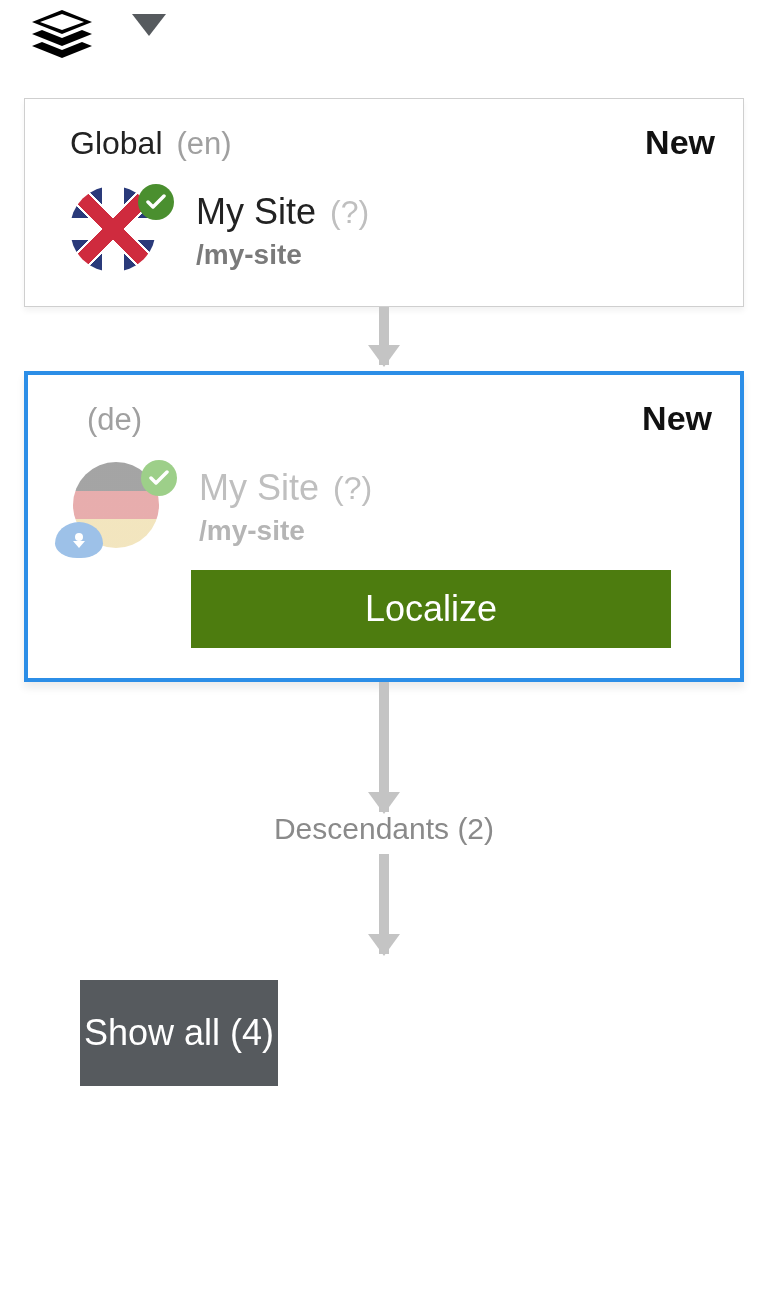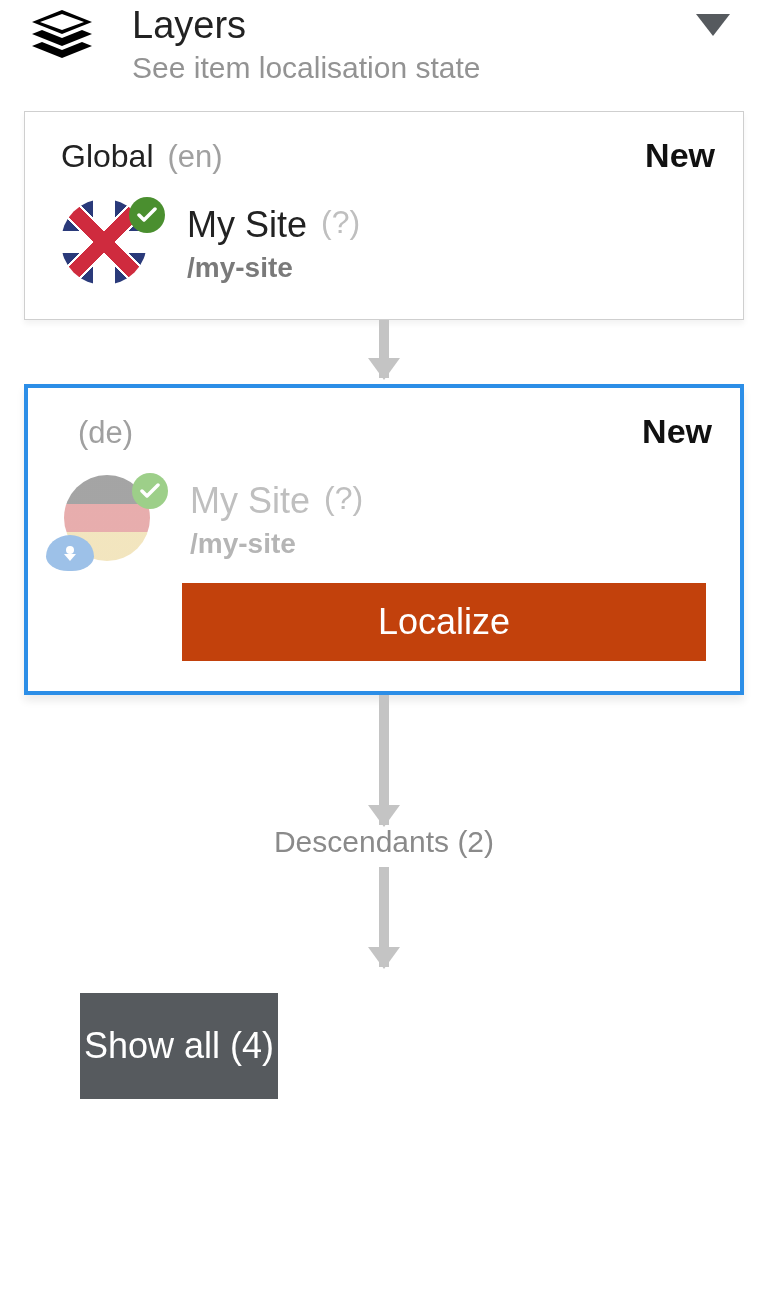--- a/index.html
+++ b/index.html
@@ -35,21 +35,21 @@
     margin-top: 4px;
   }
   .header-caret {
     margin-top: 10px;
     margin-right: 8px;
   }
 
   
   .card {
     margin: 26px 24px 0 24px;
-    padding: 24px 28px 30px 36px;
+    padding: 24px 28px 30px 45px;
     border: 1px solid #cfcfcf;
     background: #fff;
     box-shadow: 0 4px 6px rgba(0,0,0,.05);
   }
   .card-selected {
     border: 4px solid #2c8ee7;
     box-shadow: 0 6px 8px rgba(0,0,0,.08);
   }
   .card-head {
     display: flex;
@@ -124,36 +124,36 @@
   .cloud-badge {
     position:absolute;
     bottom:-6px;
     left:-18px;
     width:48px; height:36px;
     background:#9dc1e8;
     border-radius:50% 50% 46% 46% / 60% 60% 40% 40%;
     display:flex; align-items:center; justify-content:center;
   }
   .site-info { display:flex; flex-direction:column; }
-  .site-title-row { display:flex; align-items:flex-start; }
+  .site-title-row { display:flex; align-items:center; }
   .site-title { font-size: 36px; color:#222; font-weight:400; }
   .site-title-faded { color:#bfbfbf; }
   .site-help { font-size: 32px; color:#bfbfbf; margin-left:14px; }
   .site-path { font-size: 28px; color:#7a7a7a; margin-top:6px;font-weight:bold;}
   .site-path-faded { color:#b5b5b5; }
 
   .localize-btn {
     display:block;
     margin: 18px 0 0 118px;
-    background:#c2410c;
+    background:#4d7c0f;
     color:#fff;
     font-size:36px;
     text-align:center;
     padding:18px 0;
-    width: 524px;
+    width: 480px;
     cursor:pointer;
     border:none;
   }
 
   
   .arrow {
     width:10px;
     background:#c4c4c4;
     margin:0 auto;
     position:relative;
@@ -194,24 +194,20 @@
 
 <div class="header">
   <div class="header-icon">
     <svg viewBox="0 0 64 58" width="64" height="58">
       <polygon points="32,0 62,12 32,24 2,12" fill="#000"></polygon>
       <polygon points="32,4 54,12 32,20 10,12" fill="#fff"></polygon>
       <polygon points="2,24 12,20 32,28 52,20 62,24 32,36" fill="#000"></polygon>
       <polygon points="2,36 12,32 32,40 52,32 62,36 32,48" fill="#000"></polygon>
     </svg>
   </div>
-  <div class="header-text">
-    <div class="header-title">Layers</div>
-    <div class="header-sub">See item localisation state</div>
-  </div>
   <div class="header-caret">
     <svg width="34" height="24" viewBox="0 0 34 24">
         <polygon points="0,0 34,0 17,22" fill="#565a5e"></polygon>
       </svg>
   </div>
 </div>
 
 <div class="card">
   <div class="card-head">
     <span class="layer-name">Global</span>

